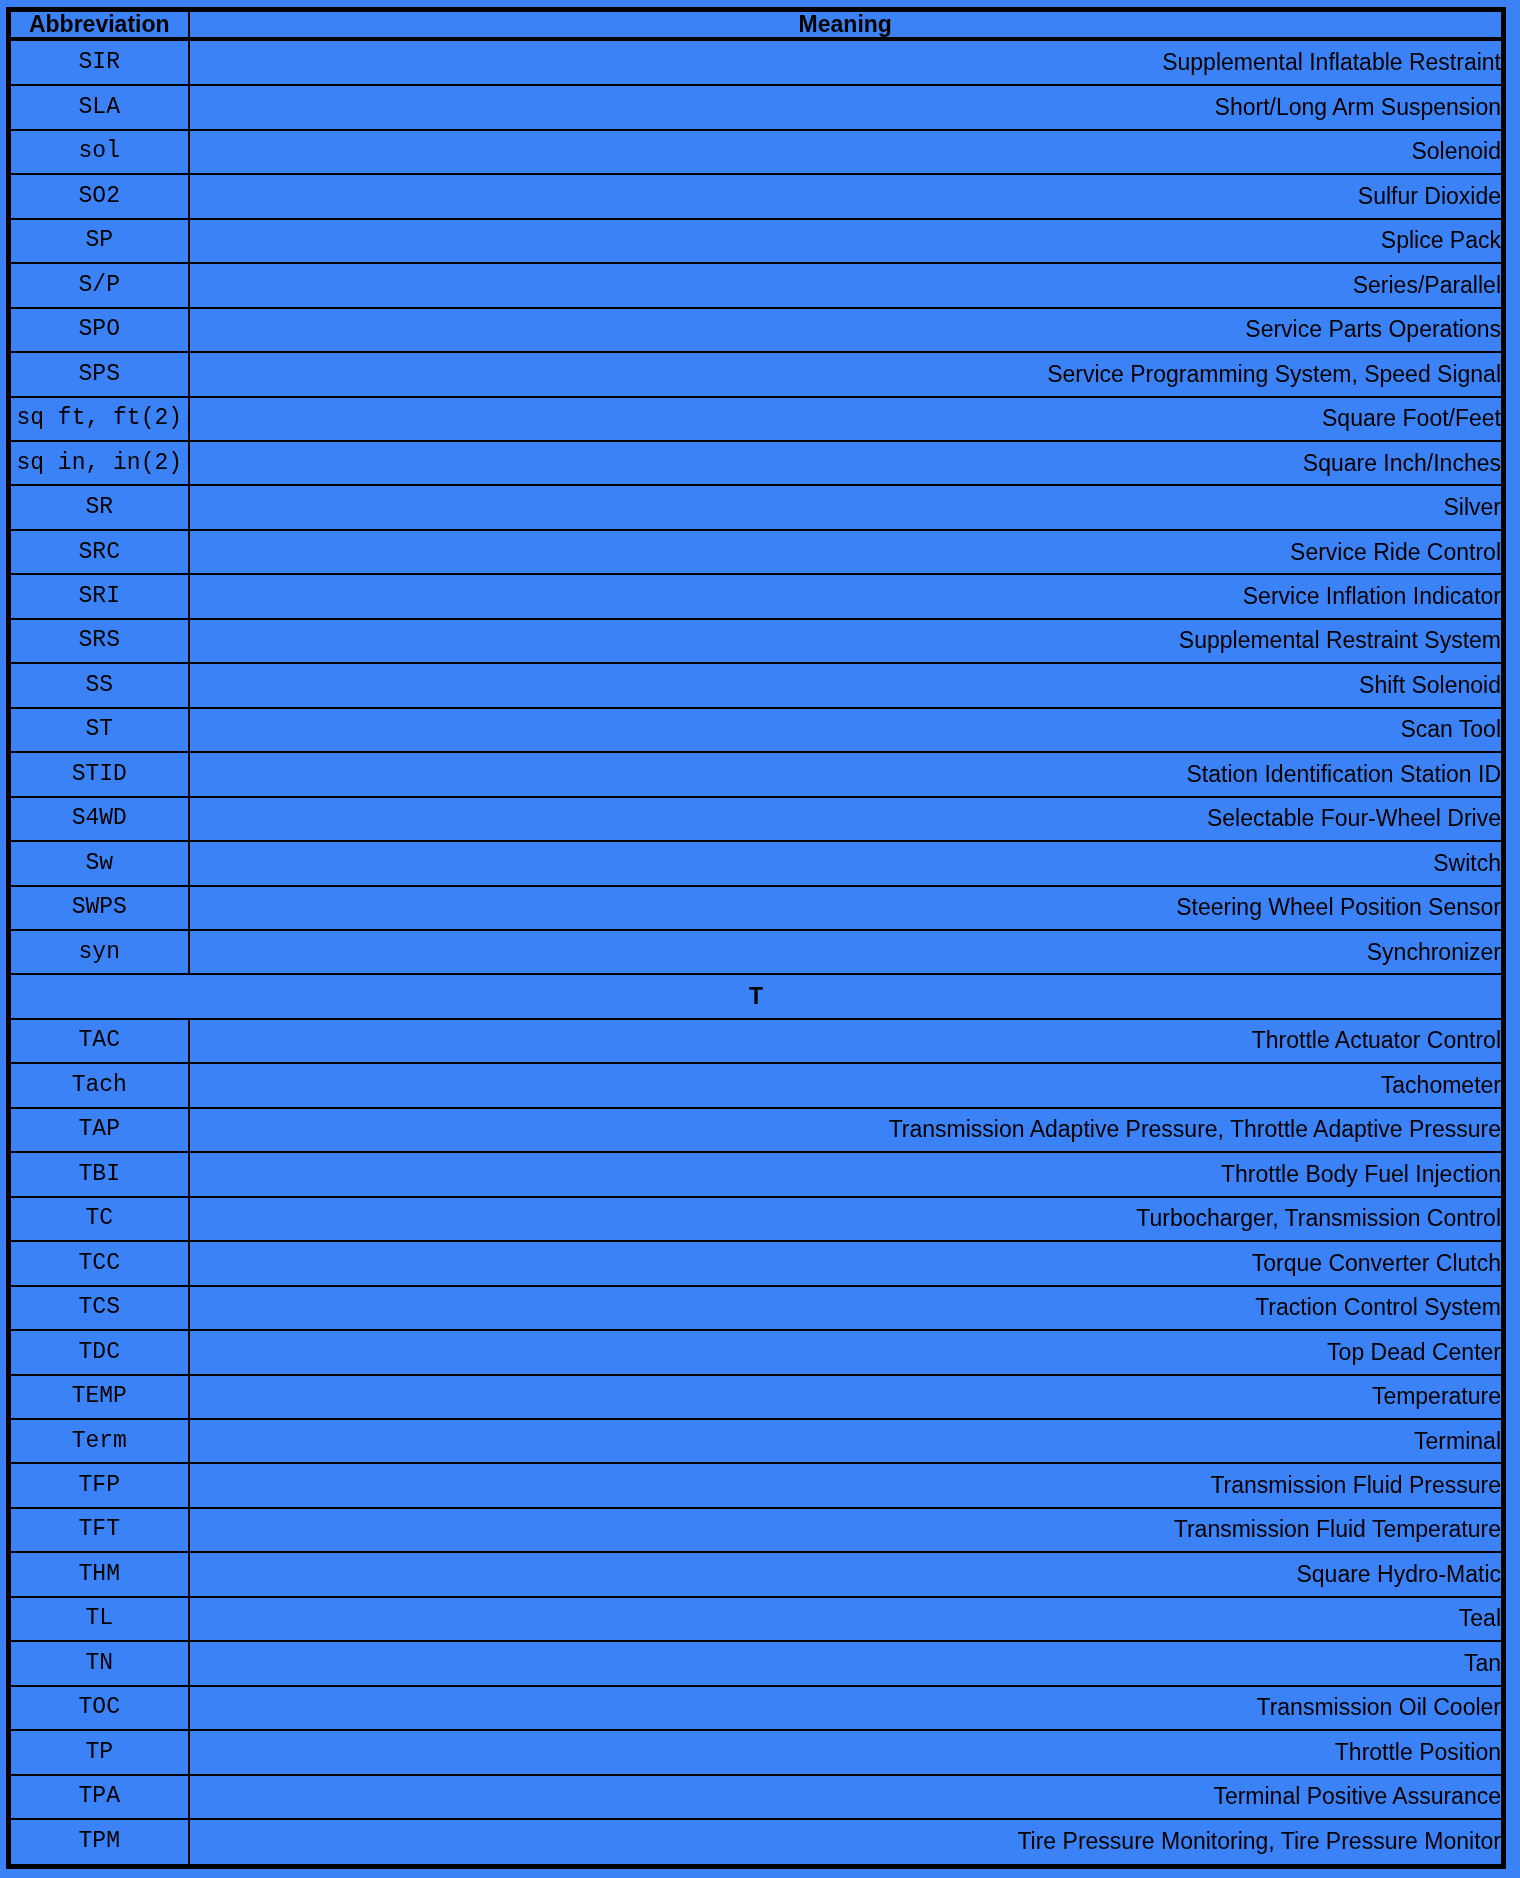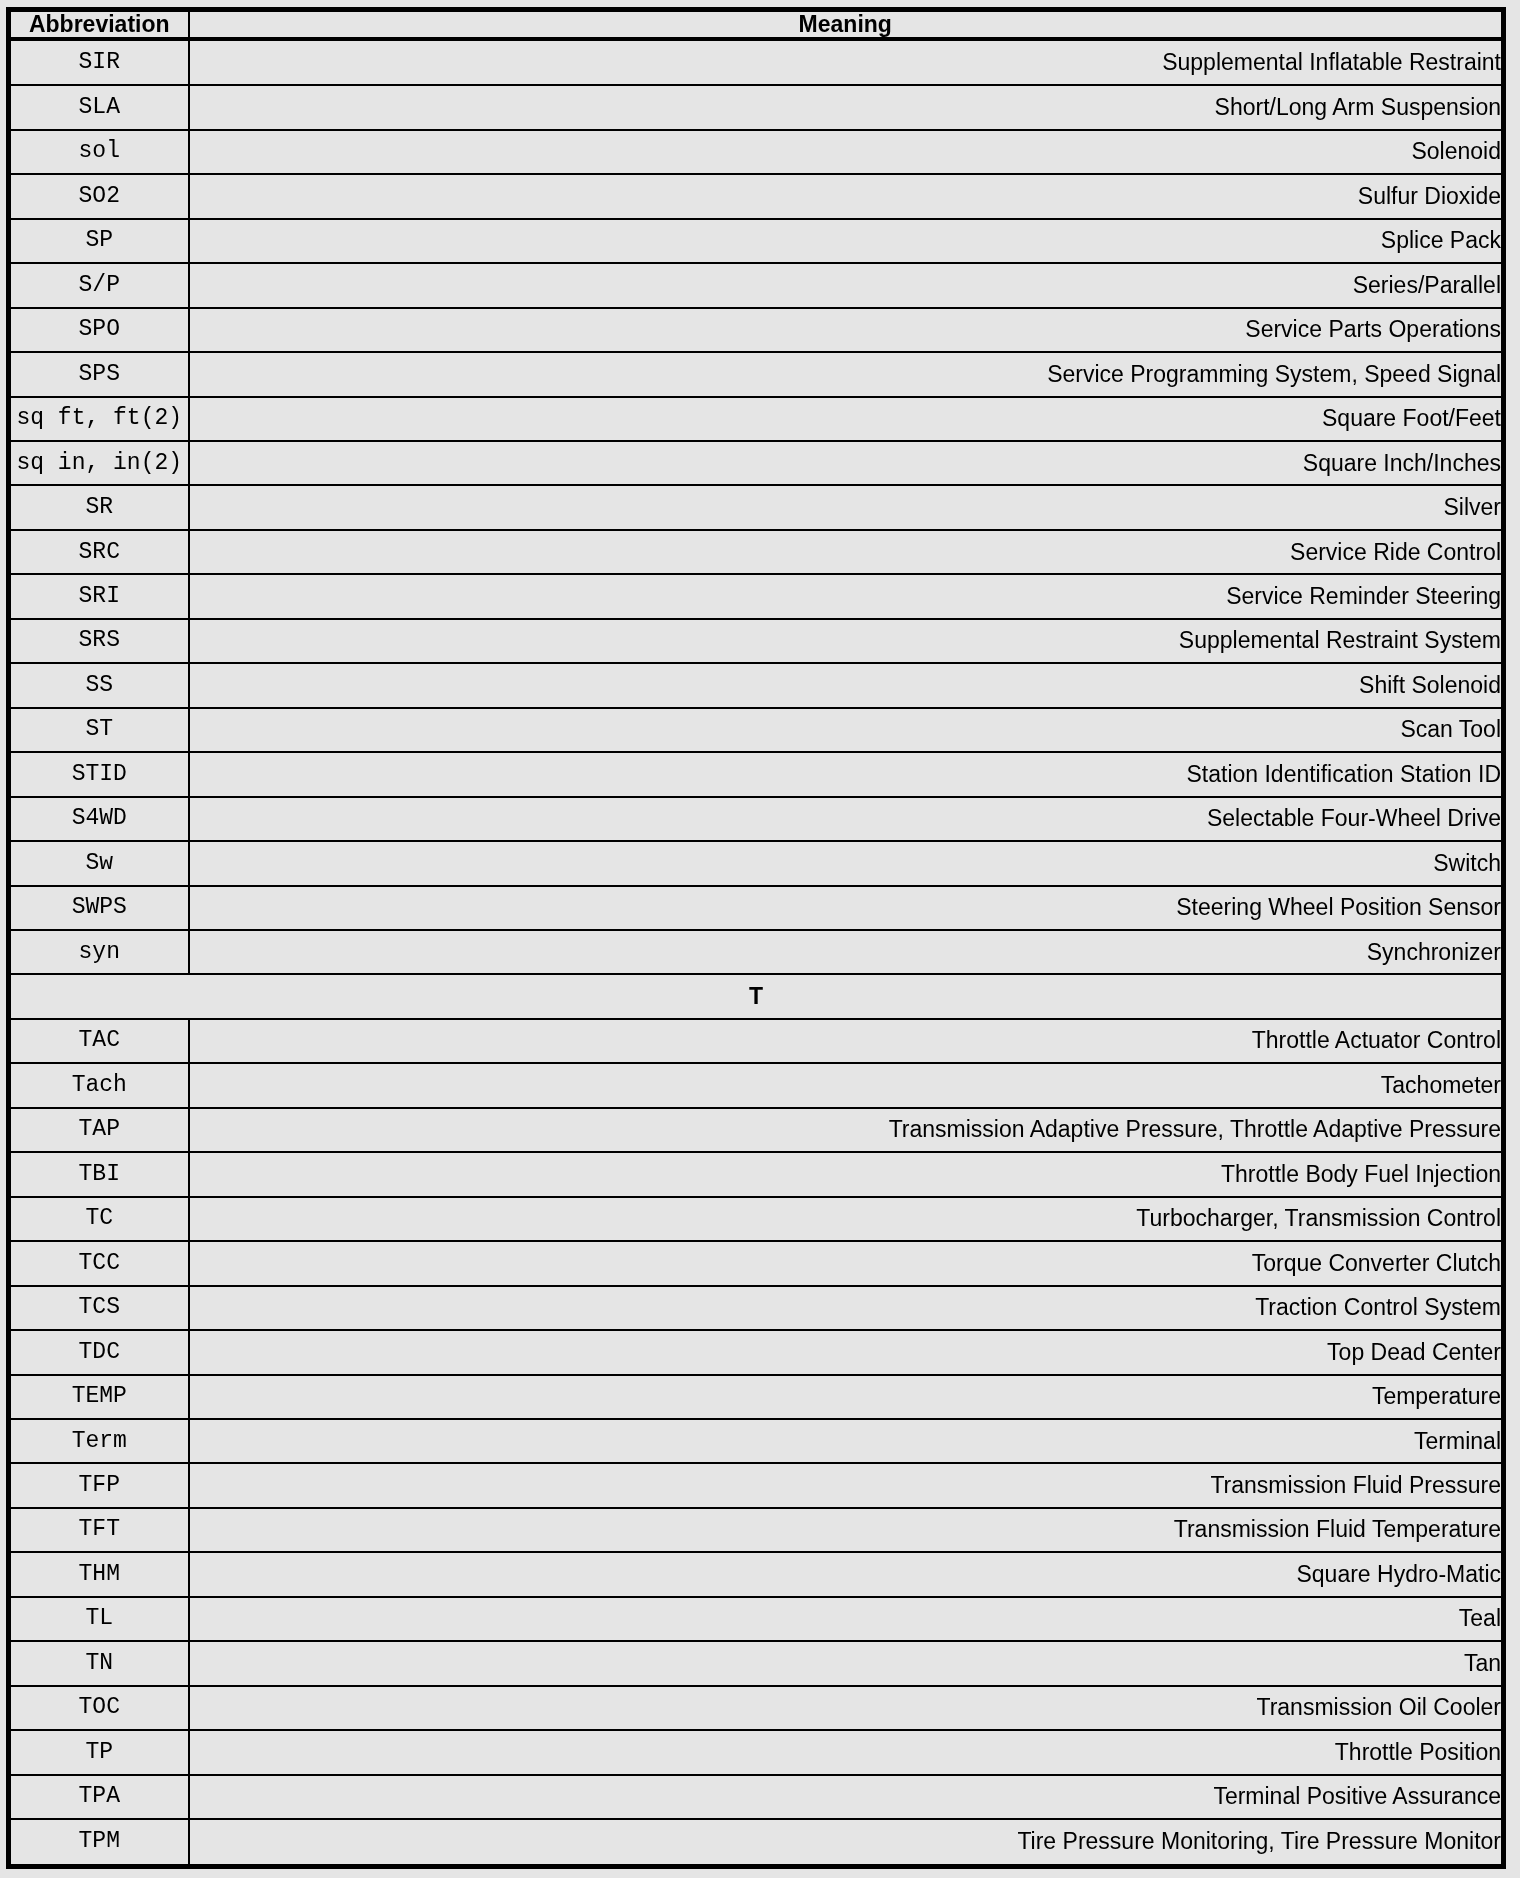--- a/index.html
+++ b/index.html
@@ -11,21 +11,21 @@
     width: 1520px;
     height: 1878px;
     position: relative;
     font-family: "Liberation Sans", sans-serif;
   }
   .page {
     position: absolute;
     left: 0; top: 0;
     width: 1520px;
     height: 1878px;
-    background: #e5e5e5;
+    background: #3b82f6;
   }
   table.abbr-table {
     position: absolute;
     left: 6px;
     top: 7px;
     width: 1500px;
     height: 1862px;
     border-collapse: collapse;
     table-layout: fixed;
     border: 5px solid #000000;
@@ -118,21 +118,21 @@
         <tr>
           <td class="abbr-cell">SR</td>
           <td class="meaning-cell">Silver</td>
         </tr>
         <tr>
           <td class="abbr-cell">SRC</td>
           <td class="meaning-cell">Service Ride Control</td>
         </tr>
         <tr>
           <td class="abbr-cell">SRI</td>
-          <td class="meaning-cell">Service Reminder Steering</td>
+          <td class="meaning-cell">Service Inflation Indicator</td>
         </tr>
         <tr>
           <td class="abbr-cell">SRS</td>
           <td class="meaning-cell">Supplemental Restraint System</td>
         </tr>
         <tr>
           <td class="abbr-cell">SS</td>
           <td class="meaning-cell">Shift Solenoid</td>
         </tr>
         <tr>

